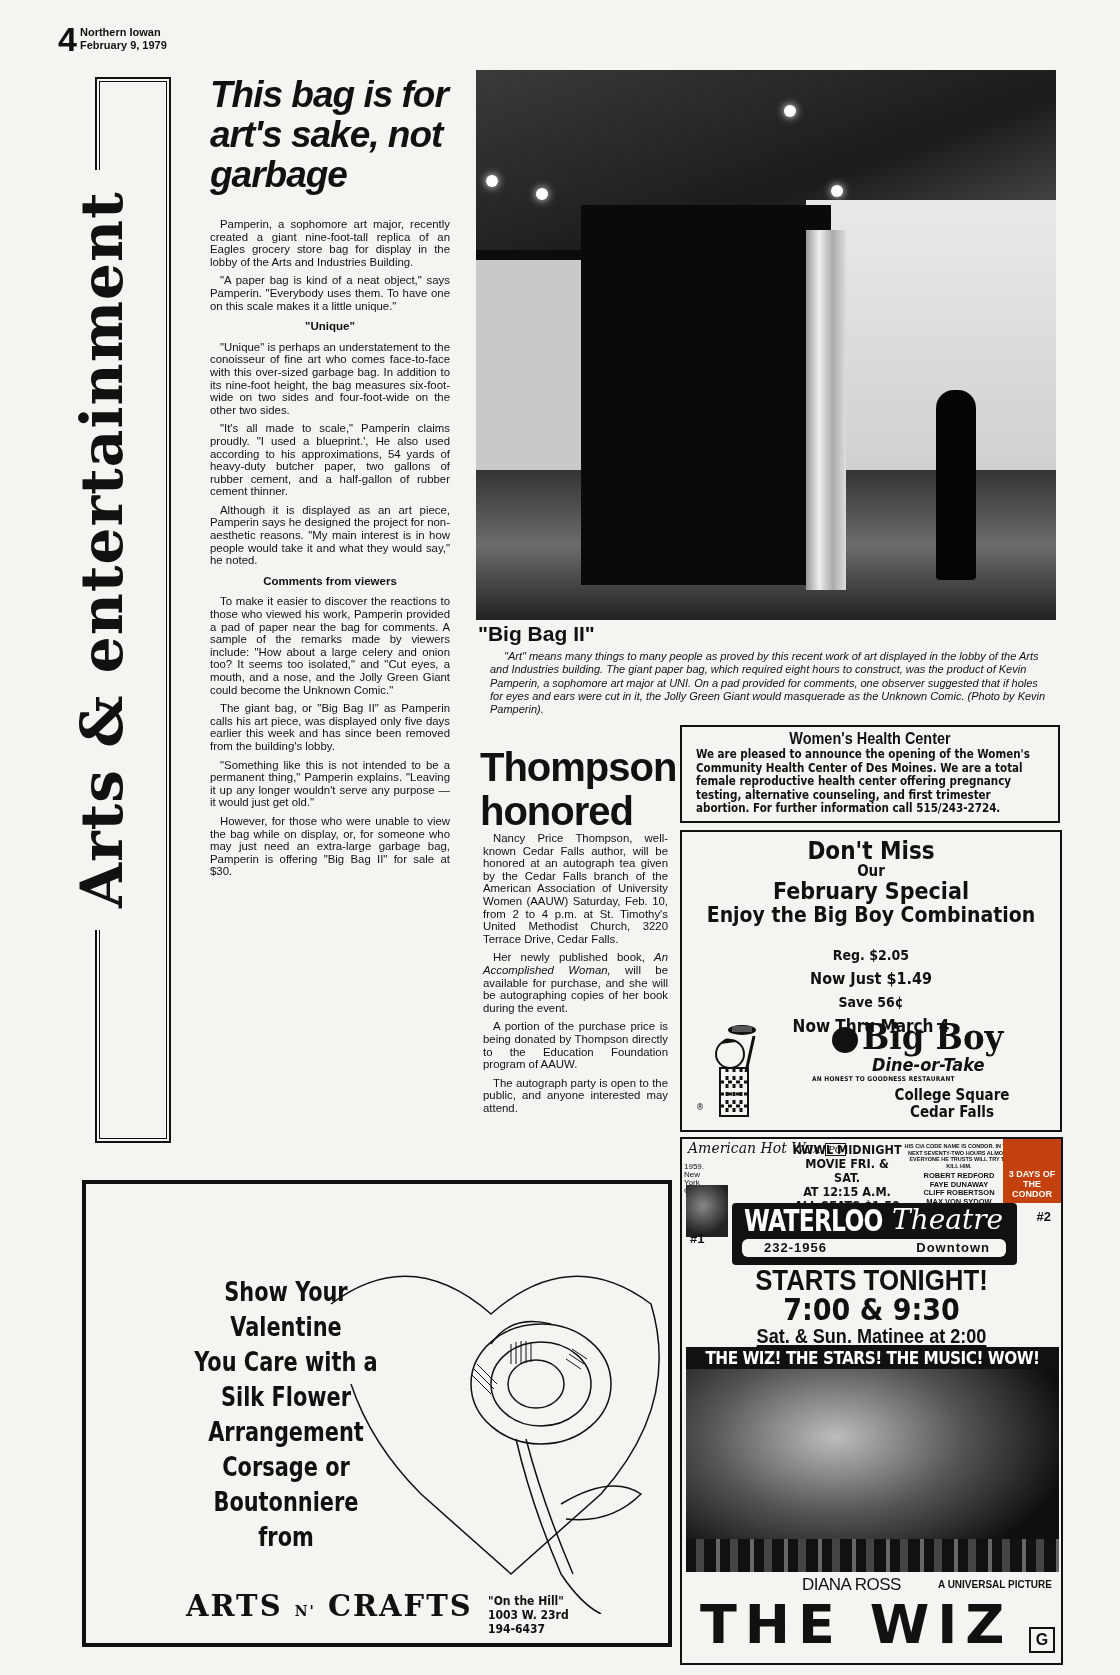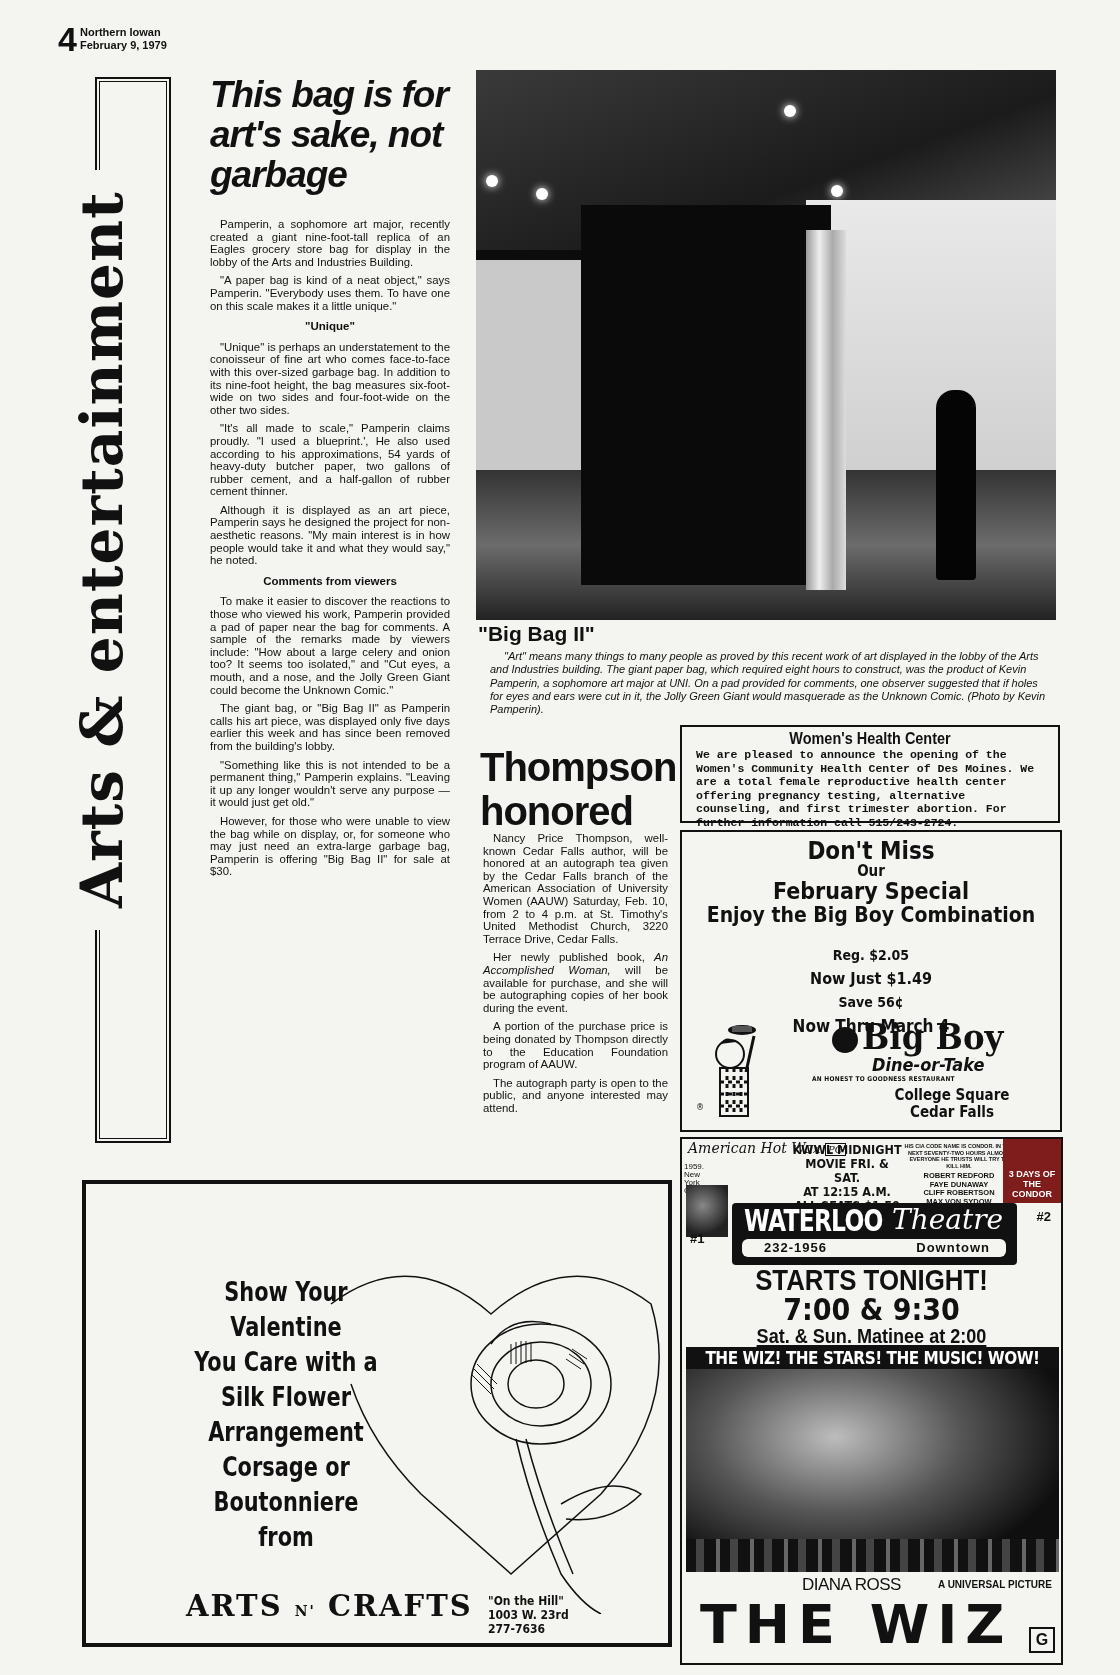--- a/index.html
+++ b/index.html
@@ -39,21 +39,21 @@
   .caption-title { left:478px; top:622px; font-size:21px; font-weight:bold; }
   .caption { left:490px; top:650px; width:560px; font-size:11px; line-height:13.3px; font-style:italic; text-indent:14px; }
   
   .thompson-head { left:480px; top:745px; width:200px; font-size:40px; font-weight:bold; line-height:44px; letter-spacing:-1px; }
   .thompson-col { left:483px; top:832px; width:185px; }
   
   .ad { border:2px solid #111; background:#f4f4f1; box-sizing:border-box; }
   .cond { font-family:"DejaVu Sans", sans-serif; font-stretch:condensed; }
   .whc { left:680px; top:725px; width:380px; height:98px; padding:2px 14px; }
   .whc-title { text-align:center; font-weight:bold; font-size:17px; line-height:19px; transform:scaleX(0.85); }
-  .whc-body { font-size:11.5px; line-height:13.6px; font-weight:bold;font-family:Liberation Mono, monospace; }
+  .whc-body { font-size:11.5px; line-height:13.6px; font-weight:bold; }
   .bigboy { left:680px; top:830px; width:382px; height:302px; text-align:center; padding-top:6px; }
   .bigboy .l1 { font-size:24px; font-weight:bold; line-height:26px; }
   .bigboy .l2 { font-size:15px; font-weight:bold; line-height:15px; }
   .bigboy .l3 { font-size:23px; font-weight:bold; line-height:24px; }
   .bigboy .l4 { font-size:21px; font-weight:bold; line-height:24px; }
   .bigboy .l5 { font-size:14px; font-weight:bold; margin-top:20px; }
   .bigboy .l6 { font-size:16px; font-weight:bold; margin-top:6px; }
   .bigboy .l7 { font-size:14px; font-weight:bold; margin-top:6px; }
   .bigboy .l8 { font-size:17px; font-weight:bold; margin-top:6px; }
   .bb-logo { position:absolute; left:150px; top:186px; width:190px; text-align:left; }
@@ -65,21 +65,21 @@
   .bb-boy { position:absolute; left:20px; top:190px; width:80px; height:100px; }
   .bb-reg { position:absolute; font-size:9px; }
   
   .theatre { left:680px; top:1137px; width:383px; height:528px; background:#f4f4f1; border:2px solid #111; box-sizing:border-box; overflow:hidden; }
   .t-top { position:absolute; left:0; top:0; width:100%; height:68px; }
   .t-ah { position:absolute; left:6px; top:2px; font-family:"DejaVu Serif", serif; font-style:italic; font-size:14px; line-height:15px; }
   .t-ah .yr { font-family:"Liberation Sans", sans-serif; font-style:normal; font-size:8px; line-height:8px; display:block; position:absolute; left:-4px; top:22px; width:30px; }
   .t-kwwl { position:absolute; left:110px; top:4px; width:110px; text-align:center; font-weight:bold; font-size:12.5px; line-height:14px; }
   .t-condor { position:absolute; left:222px; top:4px; width:110px; text-align:center; font-size:5.5px; font-weight:bold; line-height:6.5px; }
   .t-condor .cast { font-size:7.5px; line-height:8.5px; margin-top:3px; }
-  .t-days { position:absolute; right:0; top:0; width:58px; height:64px; background:#7f1d1d; color:#fff; text-align:center; font-size:9px; font-weight:bold; line-height:10px; padding-top:30px; box-sizing:border-box; }
+  .t-days { position:absolute; right:0; top:0; width:58px; height:64px; background:#c2410c; color:#fff; text-align:center; font-size:9px; font-weight:bold; line-height:10px; padding-top:30px; box-sizing:border-box; }
   .t-photo1 { position:absolute; left:4px; top:46px; width:42px; height:52px; background:radial-gradient(circle at 40% 40%,#888,#222 70%); }
   .t-n1 { position:absolute; left:8px; top:92px; font-weight:bold; font-size:13px; }
   .t-n2 { position:absolute; right:10px; top:70px; font-weight:bold; font-size:13px; }
   .t-band { position:absolute; left:50px; top:64px; width:285px; height:62px; background:#111; color:#fff; border-radius:4px; }
   .t-band .name { position:absolute; left:12px; top:0; font-family:"DejaVu Sans", sans-serif; font-weight:bold; font-size:30px; letter-spacing:-1px; transform:scaleX(0.78); transform-origin:left; }
   .t-band .script { position:absolute; left:160px; top:0; font-family:"DejaVu Serif", serif; font-style:italic; font-size:28px; }
   .t-band .pill { position:absolute; left:10px; top:36px; width:264px; height:18px; background:#f4f4f1; color:#111; border-radius:6px; font-weight:bold; font-size:13px; line-height:18px; display:flex; justify-content:space-between; padding:0 16px 0 22px; box-sizing:border-box; letter-spacing:1px; }
   .t-starts { position:absolute; left:0; top:126px; width:100%; text-align:center; font-weight:bold; font-size:30px; line-height:30px; transform:scaleX(0.86); }
   .t-times { position:absolute; left:0; top:156px; width:100%; text-align:center; font-weight:bold; font-size:30px; line-height:30px; }
   .t-mat { position:absolute; left:0; top:186px; width:100%; text-align:center; font-weight:bold; font-size:21px; line-height:22px; text-decoration:underline; transform:scaleX(0.86); }
@@ -266,15 +266,15 @@
     <div>from</div>
   </div>
   <div class="val-shop">
     <span>ARTS</span>
     <small>N'</small>
     <span>CRAFTS</span>
   </div>
   <div class="val-addr cond">
     <div>"On the Hill"</div>
     <div>1003 W. 23rd</div>
-    <div>277-7636</div>
+    <div>194-6437</div>
   </div>
 </div>
 
 </body></html>

